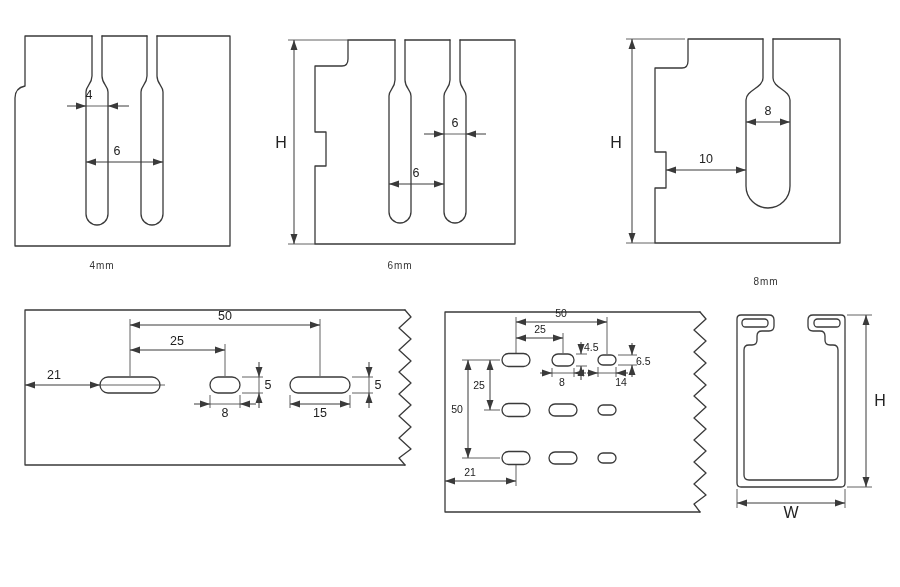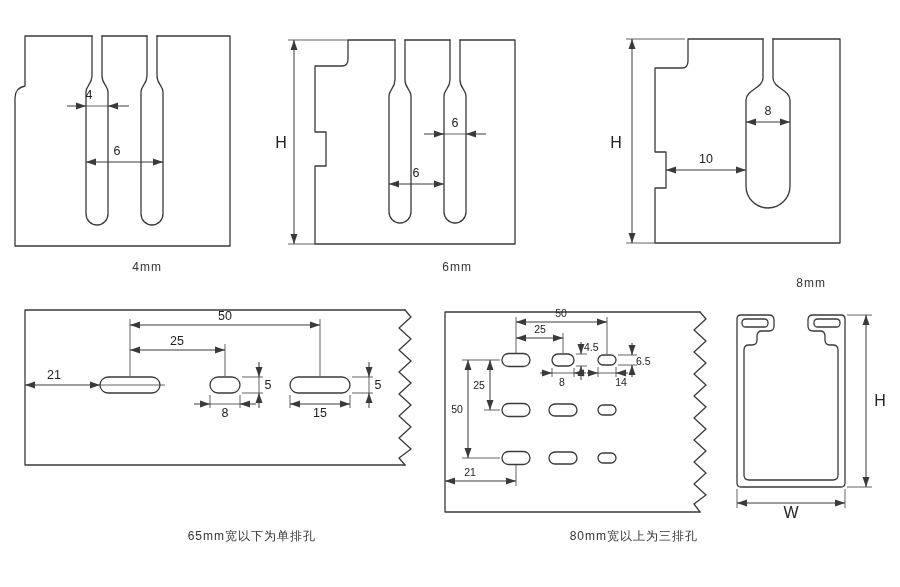--- a/index.html
+++ b/index.html
@@ -10,21 +10,21 @@
   .diagram{position:absolute;}
   svg{display:block;}
   svg text{fill:#222222;font-family:"Liberation Sans",sans-serif;}
   .dim-t{font-size:12.5px;text-anchor:middle;}
   .dim-s{font-size:10.5px;text-anchor:middle;}
   .dim-ss{font-size:10.5px;text-anchor:start;}
   .dim-b{font-size:16px;text-anchor:middle;}
   .ol{fill:none;stroke:#3a3a3a;stroke-width:1.3;stroke-linejoin:round;stroke-linecap:round;}
   .ln{fill:none;stroke:#3a3a3a;stroke-width:1;}
   .ext{fill:none;stroke:#3a3a3a;stroke-width:0.8;}
-  .caption{position:absolute;text-align:right;font-size:12px;color:#333333;letter-spacing:1px;}
+  .caption{position:absolute;text-align:center;font-size:10px;color:#333333;letter-spacing:1px;}
 </style>
 </head>
 <body>
 
 <div class="canvas">
 
   <svg width="0" height="0" style="position:absolute" aria-hidden="true">
     <defs>
       <marker id="arr" viewBox="0 0 10 8" refX="10" refY="4" markerWidth="10" markerHeight="8" markerUnits="userSpaceOnUse" orient="auto-start-reverse">
         <path d="M0 0.5 L10 4 L0 7.5 Z" fill="#3a3a3a"></path>
@@ -63,21 +63,21 @@
       <line class="ln" x1="154" y1="106" x2="174" y2="106" marker-end="url(#arr)"></line>
       <line class="ln" x1="216" y1="106" x2="196" y2="106" marker-end="url(#arr)"></line>
       <line class="ext" x1="174" y1="106" x2="196" y2="106"></line>
       <text class="dim-t" x="185" y="99">6</text>
     </g>
     <g>
       <line class="ln" x1="119" y1="156" x2="174" y2="156" marker-start="url(#arr)" marker-end="url(#arr)"></line>
       <text class="dim-t" x="146" y="149">6</text>
     </g>
   </svg>
-  <div class="caption" style="left:352px;top:260px;width:120px">6mm</div>
+  <div class="caption" style="left:340px;top:260px;width:120px">6mm</div>
 
   <svg class="diagram" style="left:600px;top:28px" width="270" height="232" viewBox="0 0 270 232">
     <path class="ol" d="M 55 215 V 160 H 66 V 124 H 55 V 40 H 82 Q 88 40 88 33 V 11 H 163 M 173 11 H 240 V 215 H 55"></path>
     <path class="ol" d="M 163 11 V 50 C 163 60 146 62 146 72 V 158 A 22 22 0 0 0 190 158 V 72 C 190 62 173 60 173 50 V 11"></path>
     <g>
       <line class="ext" x1="26" y1="11" x2="85" y2="11"></line>
       <line class="ext" x1="26" y1="215" x2="55" y2="215"></line>
       <line class="ln" x1="32" y1="11" x2="32" y2="215" marker-start="url(#arr)" marker-end="url(#arr)"></line>
       <text class="dim-b" x="16" y="120">H</text>
     </g>
@@ -141,21 +141,20 @@
     </g>
     <g>
       <line class="ext" x1="332" y1="74" x2="353" y2="74"></line>
       <line class="ext" x1="332" y1="90" x2="353" y2="90"></line>
       <line class="ln" x1="349" y1="59" x2="349" y2="74" marker-end="url(#arr)"></line>
       <line class="ln" x1="349" y1="105" x2="349" y2="90" marker-end="url(#arr)"></line>
       <line class="ext" x1="349" y1="74" x2="349" y2="90"></line>
       <text class="dim-t" x="358" y="86">5</text>
     </g>
   </svg>
-  <div class="caption" style="left:76px;top:528px;width:240px">65mm宽以下为单排孔</div>
 
   <svg class="diagram" style="left:440px;top:305px" width="270" height="215" viewBox="0 0 270 215">
     <path class="ol" d="M 260 7 H 5 V 207 H 260"></path>
     <polyline class="ol" points="260,7 266,14 254,25 266,36 254,47 266,58 254,69 266,80 254,91 266,102 254,113 266,124 254,135 266,146 254,157 266,168 254,179 266,190 254,199 260,207"></polyline>
 
     <rect class="ol" x="62" y="48.5" width="28" height="13" rx="6.5"></rect>
     <rect class="ol" x="62" y="98.5" width="28" height="13" rx="6.5"></rect>
     <rect class="ol" x="62" y="146.5" width="28" height="13" rx="6.5"></rect>
     <rect class="ol" x="112" y="49" width="22" height="12" rx="6"></rect>
     <rect class="ol" x="109" y="99" width="28" height="12" rx="6"></rect>
@@ -217,21 +216,20 @@
     <g>
       <line class="ln" x1="28" y1="55" x2="28" y2="153" marker-start="url(#arr)" marker-end="url(#arr)"></line>
       <text class="dim-s" x="17" y="108">50</text>
     </g>
     <g>
       <line class="ext" x1="76" y1="160" x2="76" y2="181"></line>
       <line class="ln" x1="5" y1="176" x2="76" y2="176" marker-start="url(#arr)" marker-end="url(#arr)"></line>
       <text class="dim-s" x="30" y="171">21</text>
     </g>
   </svg>
-  <div class="caption" style="left:458px;top:528px;width:240px">80mm宽以上为三排孔</div>
 
   <svg class="diagram" style="left:725px;top:305px" width="175" height="215" viewBox="0 0 175 215">
     <path class="ol" d="M 16 10 H 44 Q 49 10 49 15 V 21 Q 49 26 44 26 H 37 Q 32 26 32 31 V 35 Q 32 40 27 40 H 24 Q 19 40 19 45
              V 170 Q 19 175 24 175 H 108 Q 113 175 113 170 V 45 Q 113 40 108 40 H 105 Q 100 40 100 35 V 31
              Q 100 26 95 26 H 88 Q 83 26 83 21 V 15 Q 83 10 88 10 H 116 Q 120 10 120 14 V 178 Q 120 182 116 182
              H 16 Q 12 182 12 178 V 14 Q 12 10 16 10 Z"></path>
     <rect class="ol" x="17" y="14" width="26" height="8" rx="3.5"></rect>
     <rect class="ol" x="89" y="14" width="26" height="8" rx="3.5"></rect>
 
     <g>

